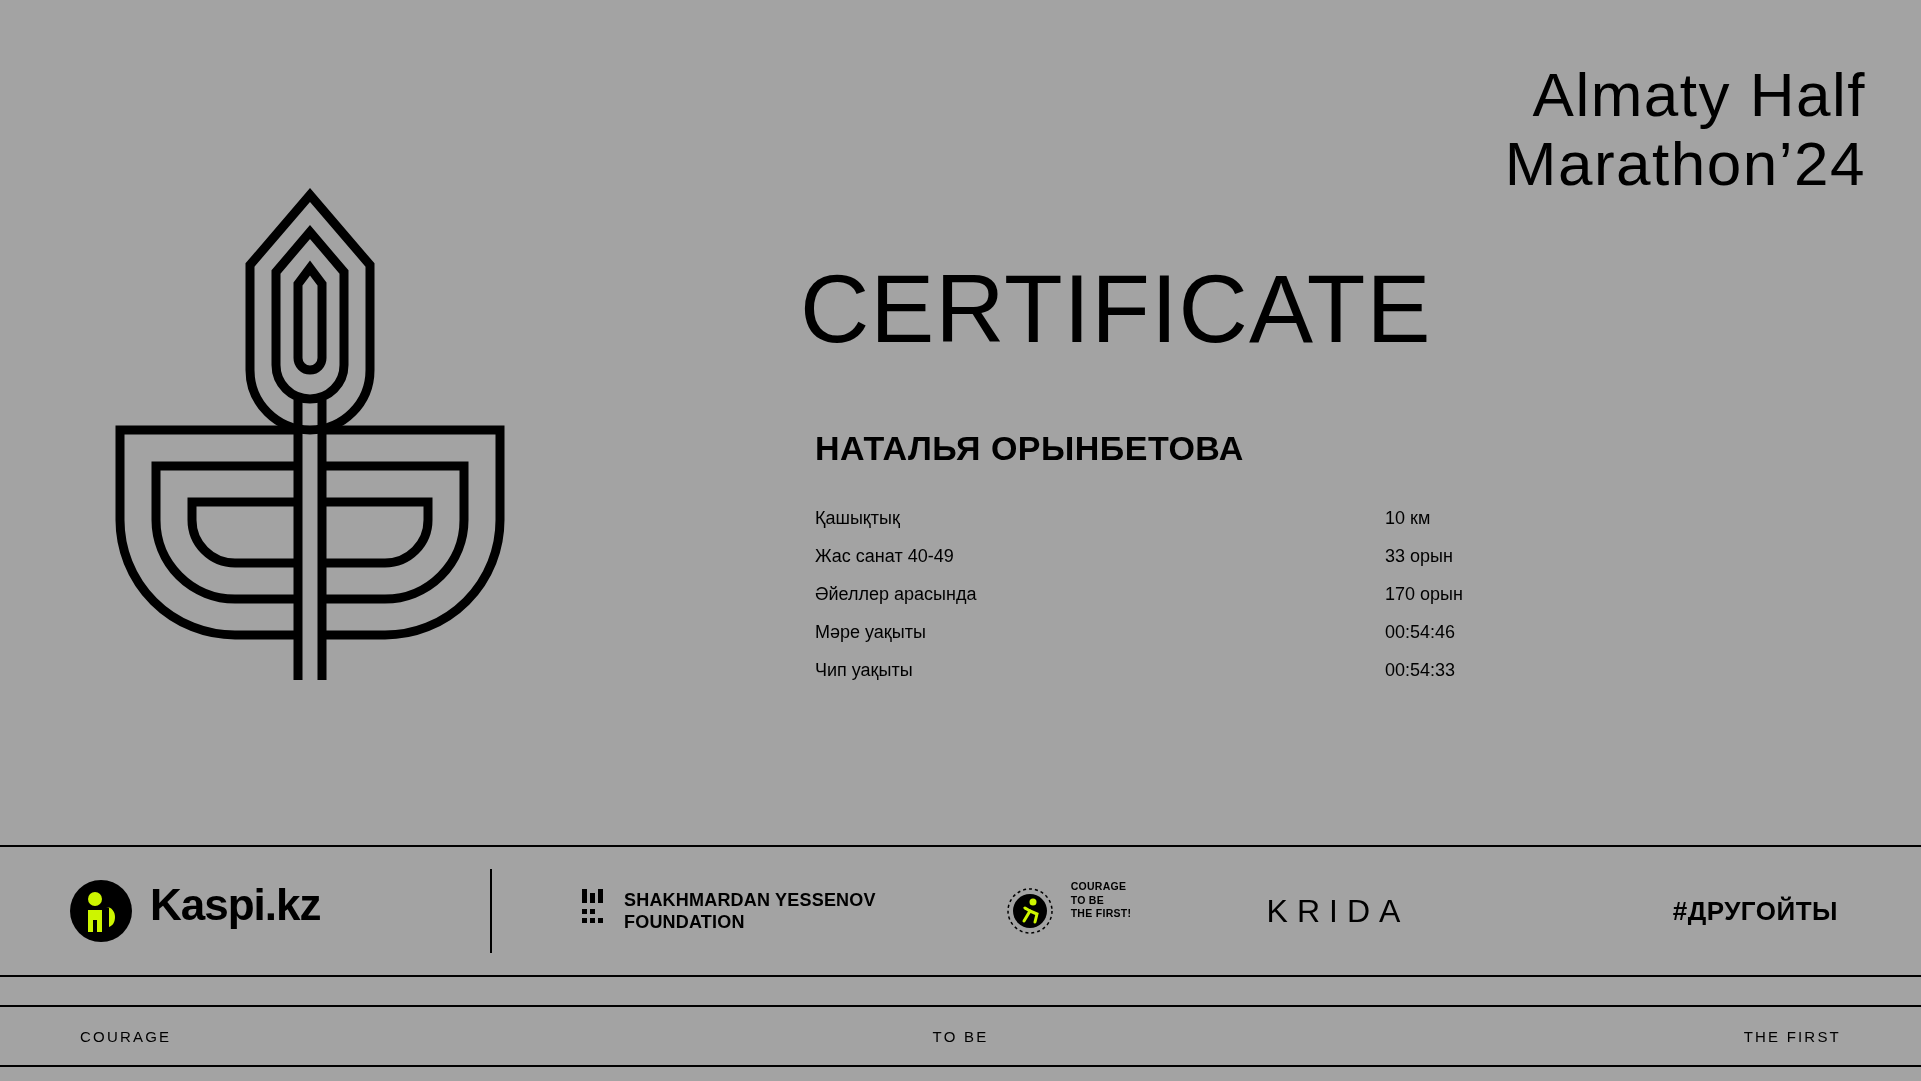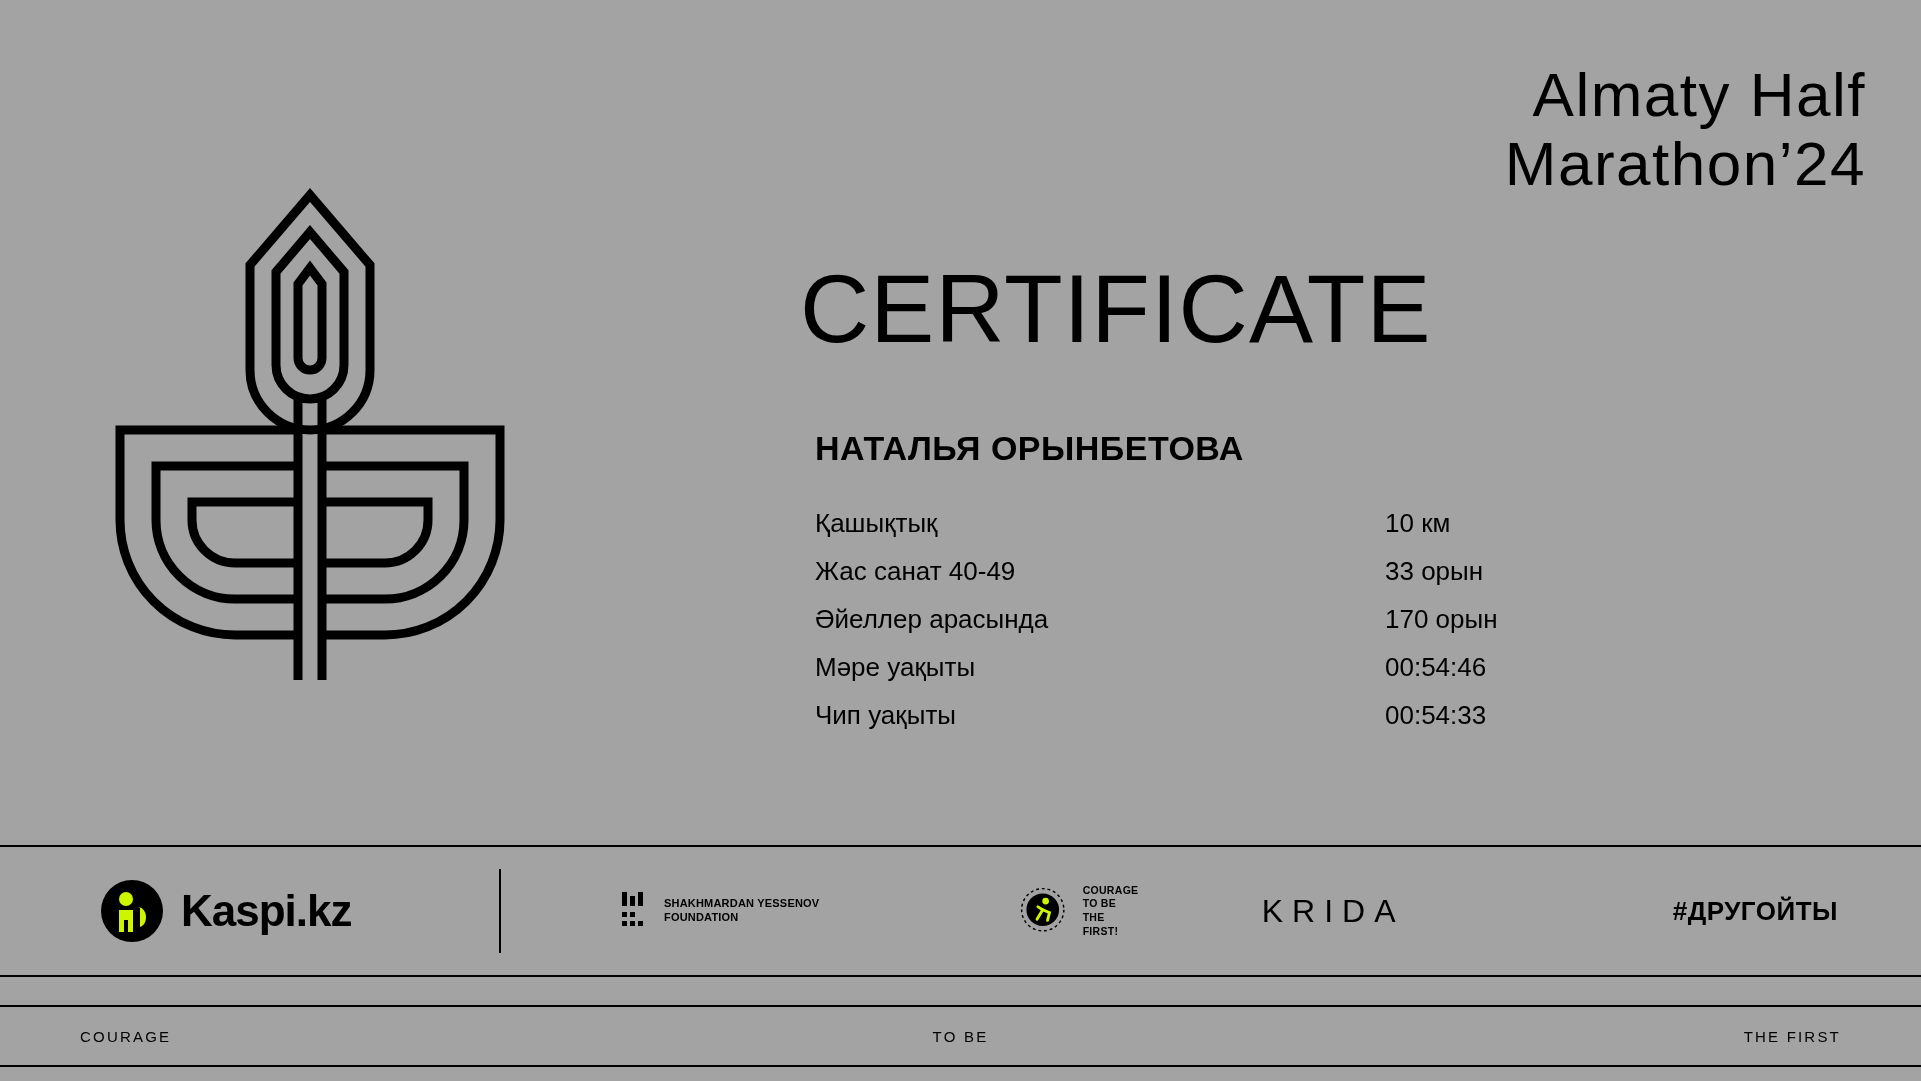--- a/index.html
+++ b/index.html
@@ -70,21 +70,21 @@
   }
 
   .rows {
     margin-top: 40px;
     padding-left: 15px;
   }
   .row {
     display: flex;
     align-items: baseline;
     margin-bottom: 17px;
-    font-size: 26px;
+    font-size: 18px;
   }
   .row .label {
     width: 570px;
     flex: none;
   }
   .row .value {
     flex: 1;
   }
 
   
@@ -102,23 +102,22 @@
   .sponsors {
     position: absolute;
     left: 0; right: 0;
     top: 847px;
     height: 128px;
     display: flex;
     align-items: center;
   }
   .sp {
     display: flex;
-    align-items: center;
+    align-items: flex-start;
     justify-content: center;
-    margin-left: 31px;
   }
   .sp-kaspi {
     width: 420px;
     padding-left: 70px;
     justify-content: flex-start;
     gap: 18px;
   }
   .kaspi-mark {
     width: 62px; height: 62px;
   }
@@ -134,21 +133,21 @@
     margin: 0 0 0 0;
   }
   .sp-yessenov {
     width: 380px;
     gap: 12px;
     padding-left: 90px;
     justify-content: flex-start;
   }
   .yes-bars { width: 30px; height: 38px; }
   .yes-text {
-    font-size: 11px;
+    font-size: 18px;
     font-weight: 700;
     line-height: 1.25;
     letter-spacing: 0.2px;
   }
   .sp-corp {
     flex: 1;
     gap: 10px;
   }
   .corp-badge { width: 62px; height: 62px; }
   .corp-text {

